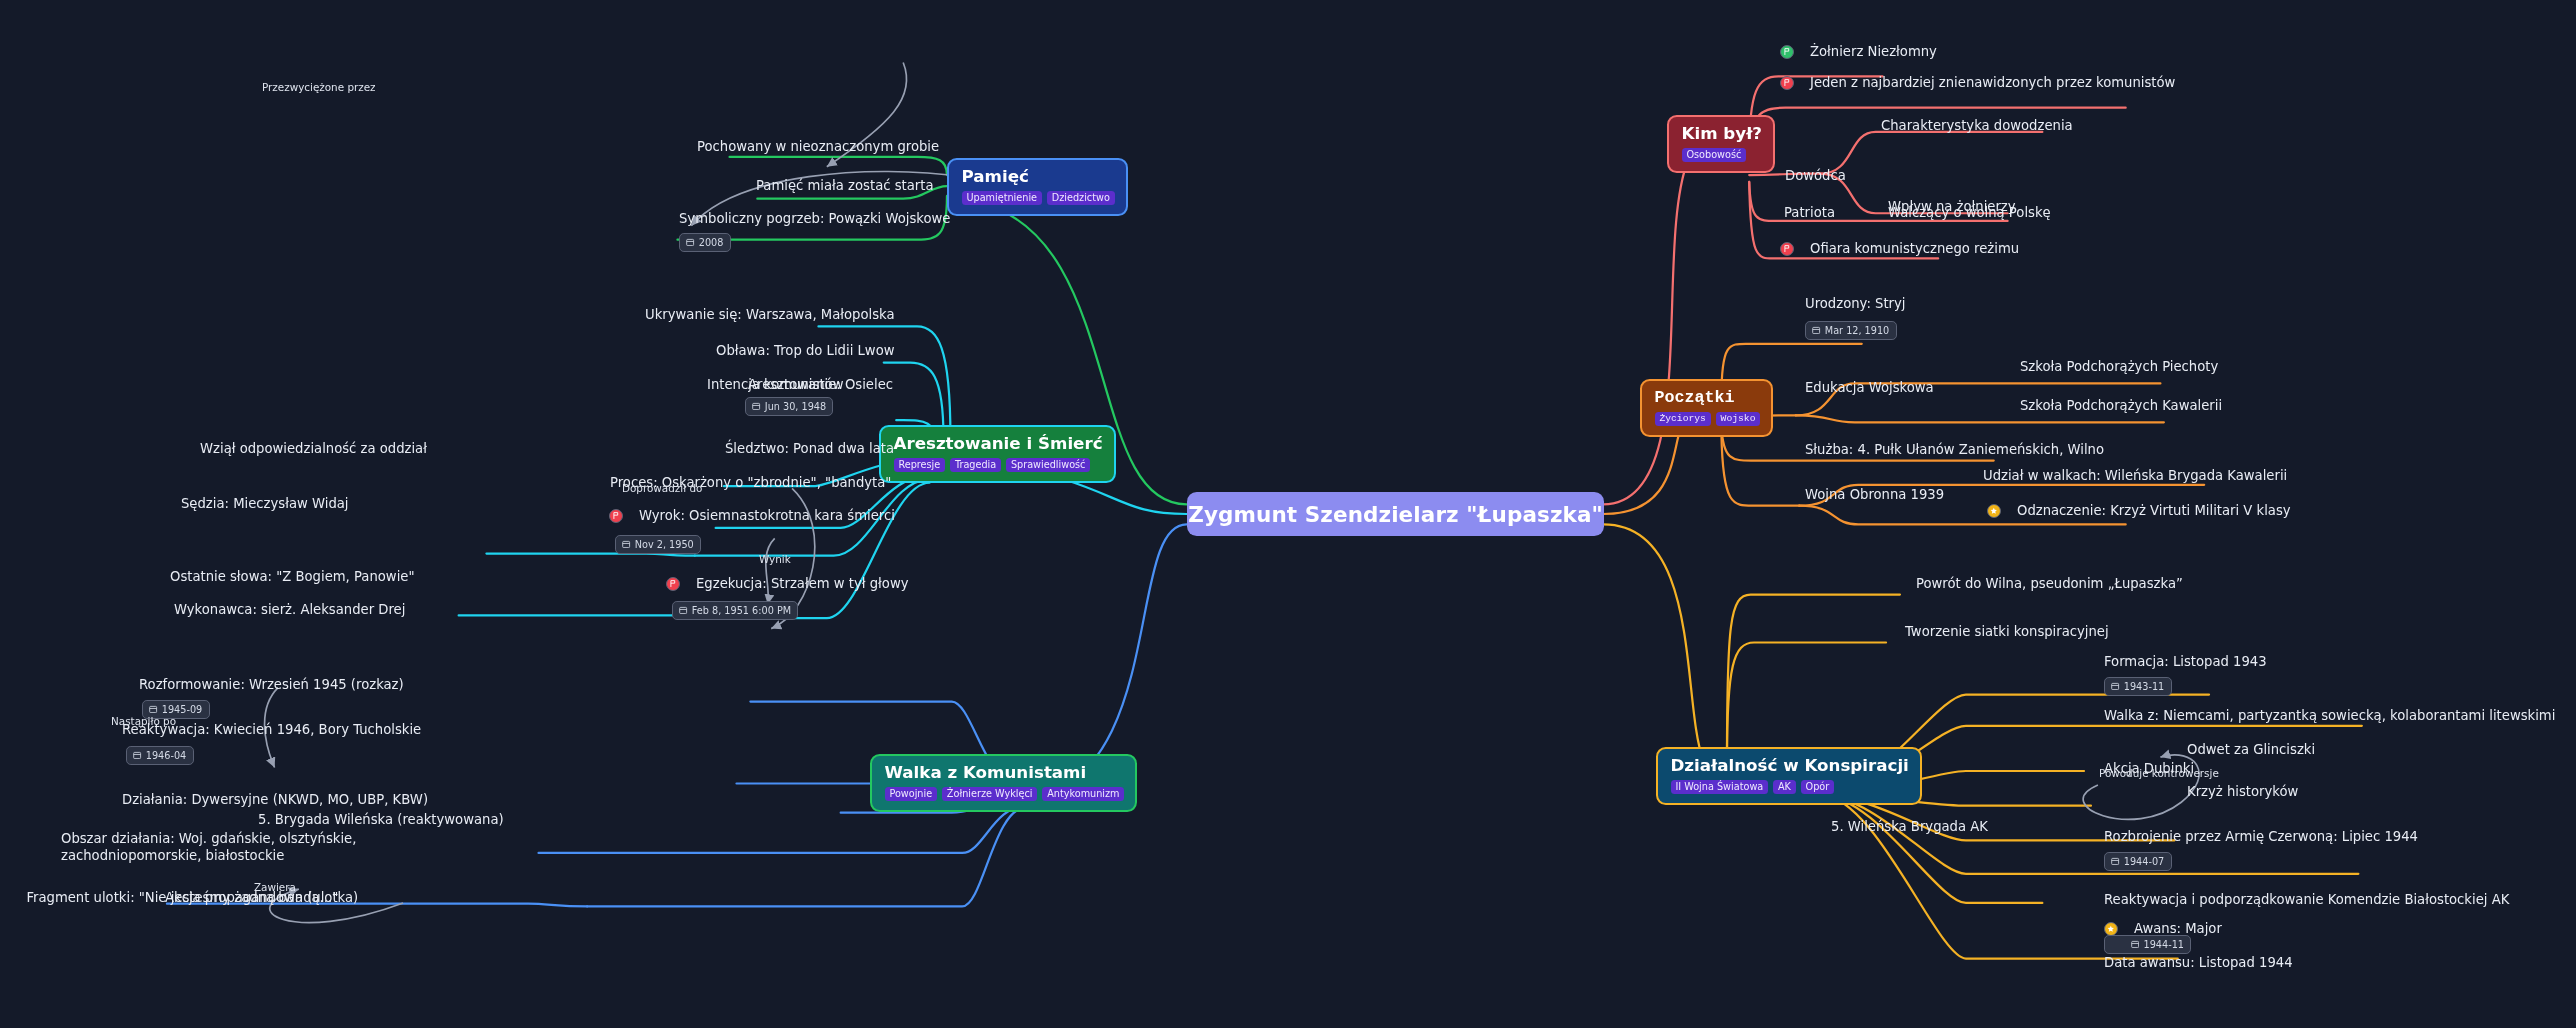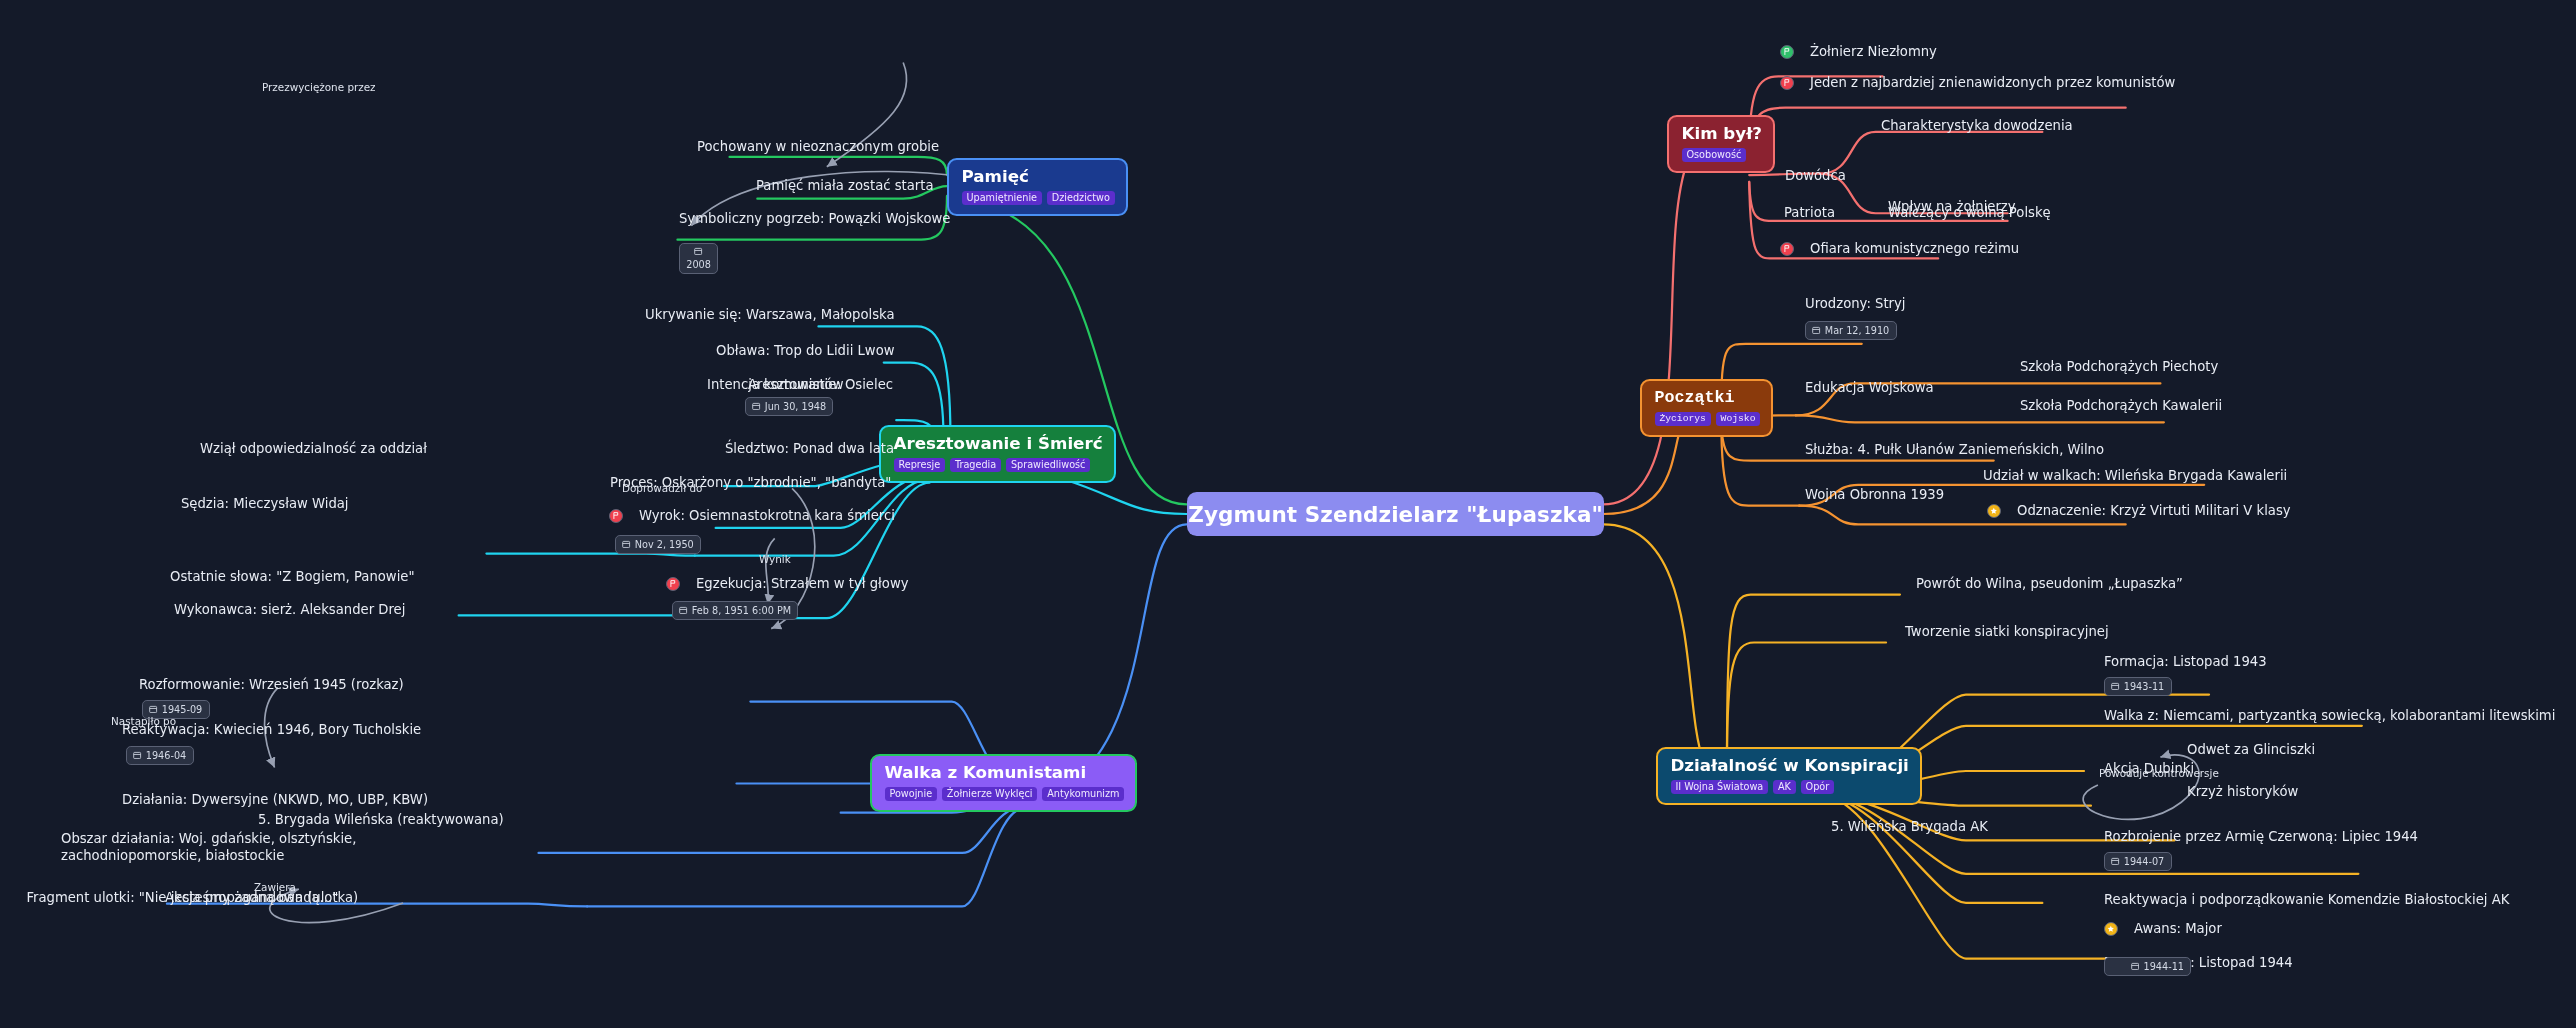--- a/index.html
+++ b/index.html
@@ -34,21 +34,21 @@
   .tag {
     background:#5b2ecc; color:#efe9ff;
     font-size:9.7px; padding:2.1px 4.9px 2.8px; border-radius:3.5px;
     line-height:1; white-space:nowrap;
   }
   .r-red   { background:#8b2230; border-color:#f4706f; }
   .r-orange{ background:#8a3a0c; border-color:#f59331; }
   .r-brown { background:#0c4a6e; border-color:#f5b225; }
   .r-blue  { background:#1a3a8f; border-color:#4a90f5; }
   .r-teal  { background:#15803d; border-color:#1fd4ef; }
-  .r-green { background:#8b5cf6; border-color:#24c860; }
+  .r-green { background:#0f766e; border-color:#24c860; }
 
   
   .leaf {
     position:absolute; color:#e9edf5;
     font-size:13.2px; line-height:1.30; white-space:nowrap;
   }
   .leaf.wrap { white-space:normal; }
   .leaf.with-icon { display:flex; align-items:center; gap:16px; }
 
   
@@ -292,32 +292,32 @@
   <div class="leaf" style="left:2104px; top:891px;">Reaktywacja i podporządkowanie Komendzie Białostockiej AK</div>
   <div class="leaf with-icon" style="left:2104px; top:920px;">
     <span class="badge b-gold">
         <svg viewBox="0 0 12 12">
           <path d="M6 1 L7.5 4.4 L11 4.8 L8.4 7.2 L9.1 10.7 L6 9 L2.9 10.7 L3.6 7.2 L1 4.8 L4.5 4.4 Z" fill="#fff"></path>
         </svg>
       </span>
     <span>Awans: Major</span>
   </div>
   <div class="leaf" style="left:2104px; top:954px;">Data awansu: Listopad 1944</div>
-  <div class="chip" style="left:2104px; top:957px;padding-left:26px;">
+  <div class="chip" style="left:2104px; top:935px;padding-left:26px;">
     <svg viewBox="0 0 12 12">
         <rect x="1" y="2" width="10" height="9" rx="1.4" stroke="#d4dae6" fill="none" stroke-width="1.2"></rect>
         <path d="M1 5 h10" stroke="#d4dae6" stroke-width="1.2"></path>
       </svg>
     <span>1944-11</span>
   </div>
 
   <div class="leaf" style="left:697px; top:138px;">Pochowany w nieoznaczonym grobie</div>
   <div class="leaf" style="left:756px; top:177px;">Pamięć miała zostać starta</div>
   <div class="leaf" style="left:679px; top:210px;">Symboliczny pogrzeb: Powązki Wojskowe</div>
-  <div class="chip" style="left:679px; top:243px;flex-direction:column;">
+  <div class="chip" style="left:679px; top:233px;">
     <svg viewBox="0 0 12 12">
         <rect x="1" y="2" width="10" height="9" rx="1.4" stroke="#d4dae6" fill="none" stroke-width="1.2"></rect>
         <path d="M1 5 h10" stroke="#d4dae6" stroke-width="1.2"></path>
       </svg>
     <span>2008</span>
   </div>
 
   <div class="leaf" style="left:645px; top:306px;">Ukrywanie się: Warszawa, Małopolska</div>
   <div class="leaf" style="left:716px; top:342px;">Obława: Trop do Lidii Lwow</div>
   <div class="leaf" style="left:748px; top:376px;">Aresztowanie: Osielec</div>

